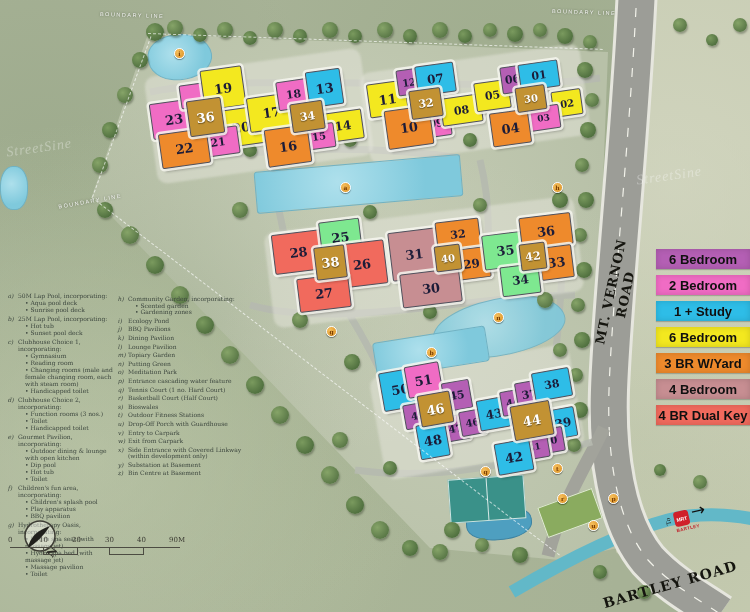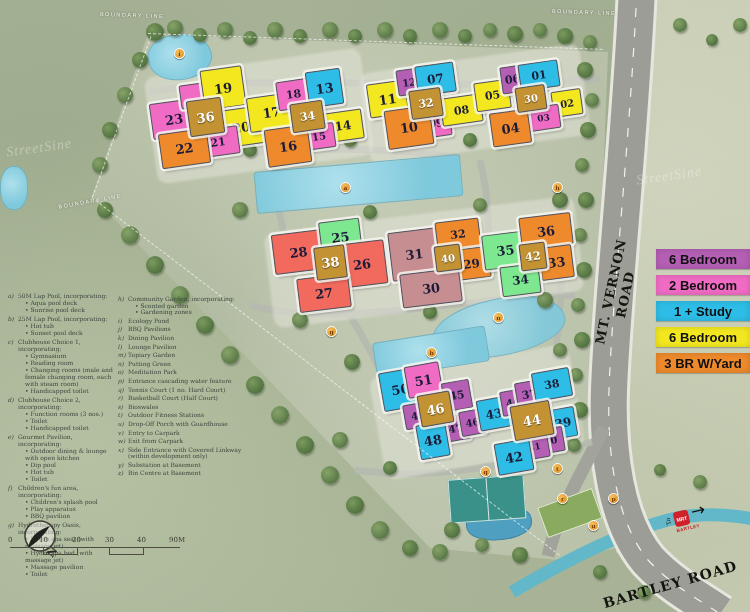--- a/index.html
+++ b/index.html
@@ -302,20 +302,22 @@
     <span id="mrt-station">BARTLEY</span>
     <span id="mrt-arrow">→</span>
   </div>
 
   <div id="legend">
       <div class="legend-row" style="background: rgb(180, 95, 180);">6 Bedroom</div>
       <div class="legend-row" style="background: rgb(240, 108, 196);">2 Bedroom</div>
       <div class="legend-row" style="background: rgb(46, 189, 231);">1 + Study</div>
       <div class="legend-row" style="background: rgb(243, 232, 31);">6 Bedroom</div>
       <div class="legend-row" style="background: rgb(238, 138, 44);">3 BR W/Yard</div>
+      <div class="legend-row" style="background: rgb(199, 142, 146);">4 Bedroom</div>
+      <div class="legend-row" style="background: rgb(241, 106, 93);">4 BR Dual Key</div>
     </div>
 
   <div id="fac-left" class="faclist">
       <div class="fac-entry">
         <div class="fac-key">a)</div>
         <div class="fac-body">
           <div class="fac-title">50M Lap Pool, incorporating:</div>
           <div class="fac-item">Aqua pool deck</div>
           <div class="fac-item">Sunrise pool deck</div>
         </div>

